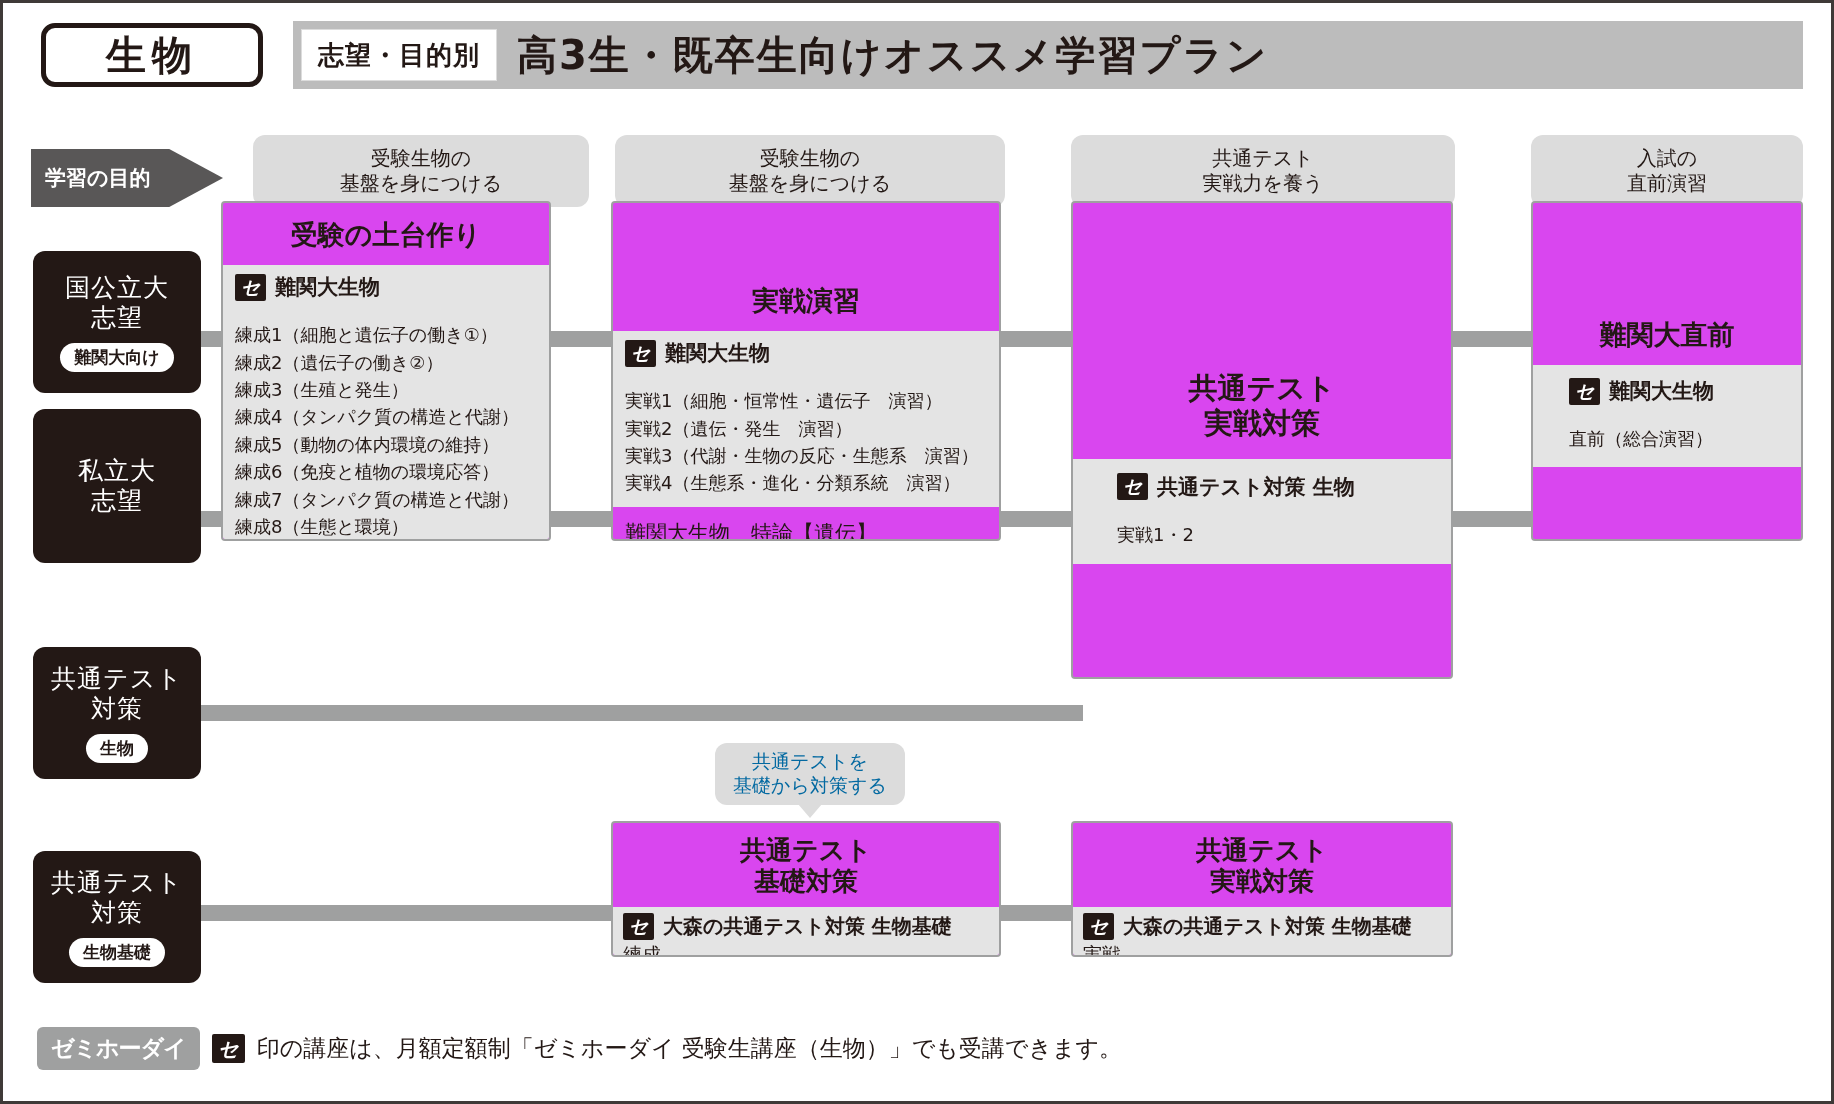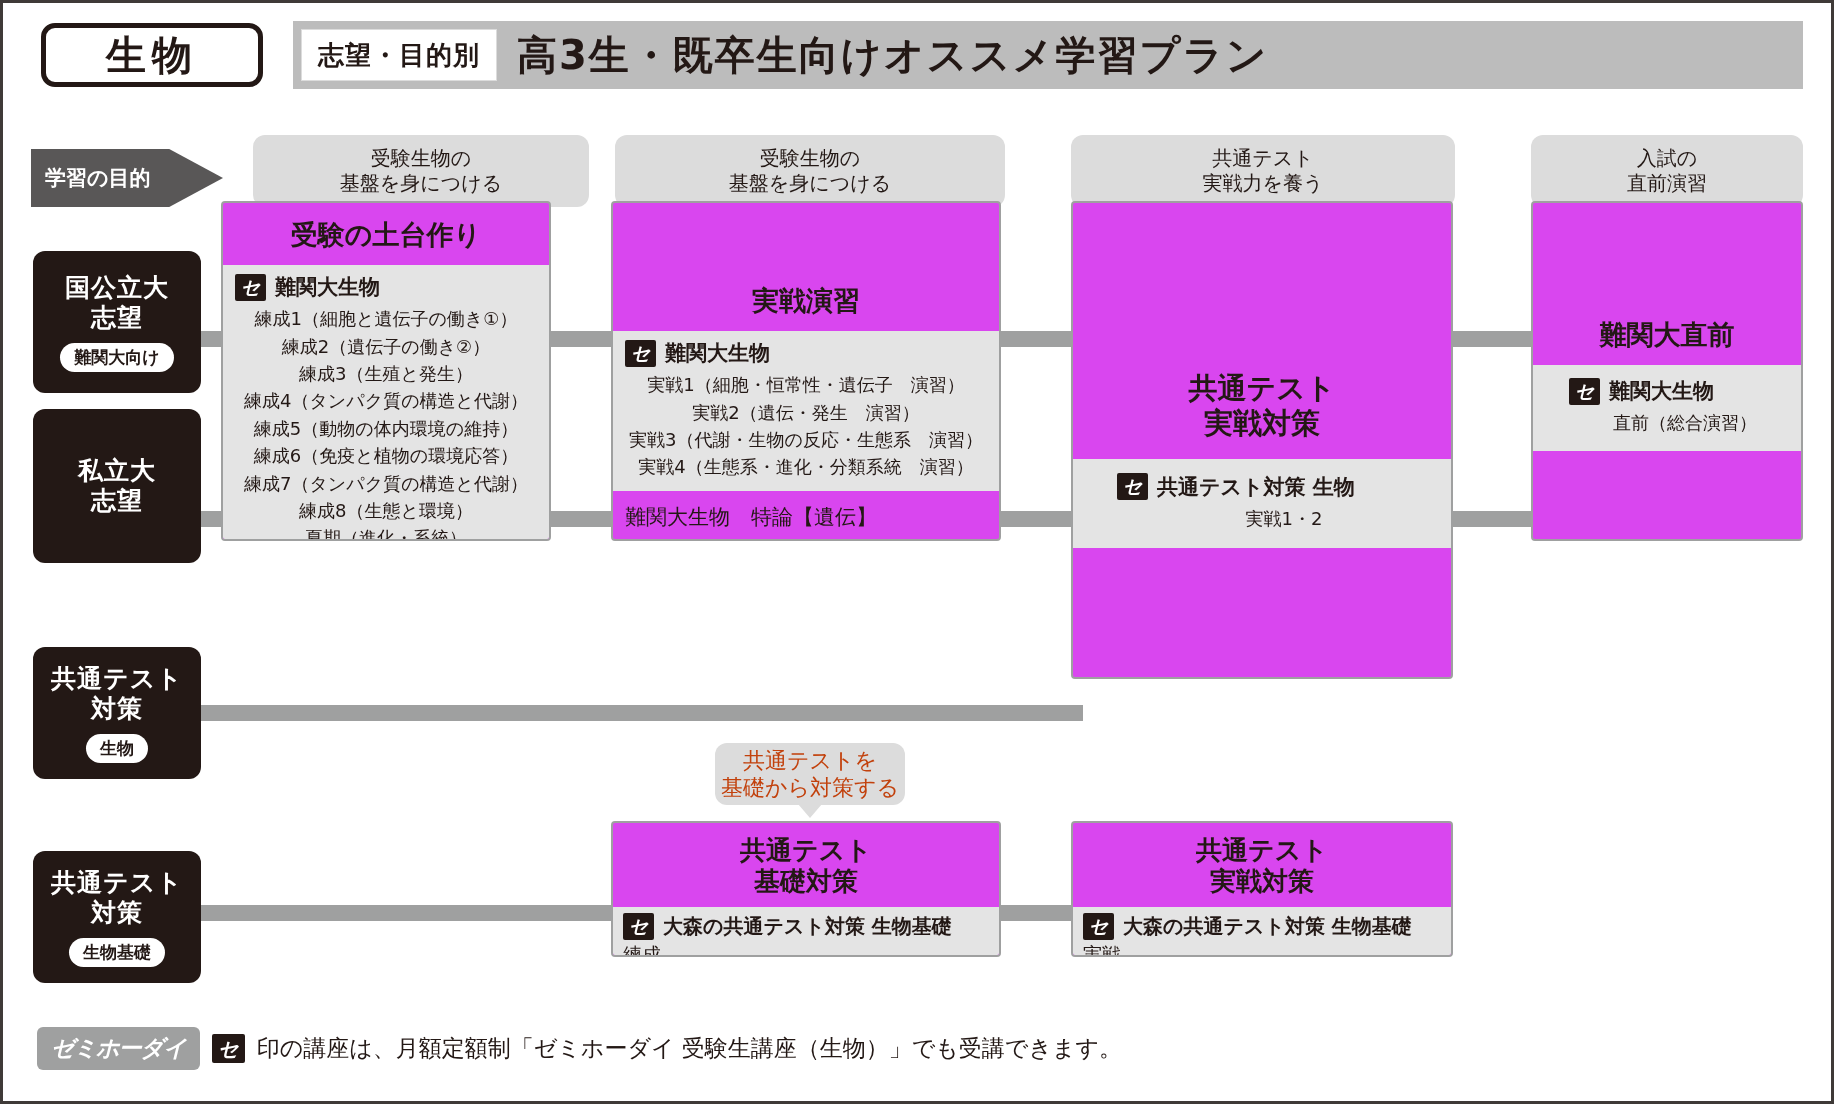--- a/index.html
+++ b/index.html
@@ -64,21 +64,21 @@
   .obj-c3 { left: 1068px; width: 384px; }
   .obj-c4 { left: 1528px; width: 272px; }
 
   
   .side {
     position: absolute; left: 30px; width: 168px;
     background: #231815; border-radius: 12px; color: #fff;
     display: flex; flex-direction: column; align-items: center; justify-content: center;
     text-align: center;
   }
-  .side .s-title { font-size: 25px; font-weight: bold; line-height: 1.2; letter-spacing: 1px; }
+  .side .s-title { font-size: 25px; font-weight: normal; line-height: 1.2; letter-spacing: 1px; }
   .side .s-badge {
     margin-top: 10px; background: #fff; color: #231815;
     border-radius: 20px; padding: 3px 14px;
     font-size: 17px; font-weight: bold; white-space: nowrap;
   }
   .side-1 { top: 248px; height: 142px; }
   .side-2 { top: 406px; height: 154px; }
   .side-3 { top: 644px; height: 132px; }
   .side-4 { top: 848px; height: 132px; }
 
@@ -98,21 +98,21 @@
   .panel { background: #e4e4e4; padding: 8px 12px 10px 12px; }
   .zemi-line { display: flex; align-items: center; gap: 9px; }
   .zemi-mark {
     display: inline-flex; align-items: center; justify-content: center;
     width: 31px; height: 27px; background: #231815; color: #fff;
     font-size: 19px; font-weight: bold; font-style: italic;
     border-radius: 2px; flex: 0 0 auto; letter-spacing: 0px;
     line-height: 1;
   }
   .zemi-name { font-size: 21px; font-weight: bold; color: #231815; }
-  .course-list { margin-top: 4px; text-align: center; }
+  .course-list { margin-top: 20px; }
   .course-list li {
     list-style: none; font-size: 18px; line-height: 1.52; color: #231815;
     white-space: nowrap;
   }
   .extra-line {
     font-size: 21px; font-weight: normal; color: #231815;
     padding: 12px 12px 6px 12px;
   }
 
   
@@ -132,34 +132,34 @@
   .card-6 .card-title { font-size: 26px; padding: 12px 0 10px 0; }
   .card-5 .panel, .card-6 .panel { padding: 6px 10px 8px 10px; }
   .card-5 .zemi-name, .card-6 .zemi-name { font-size: 20px; }
   .card-5 .sub, .card-6 .sub { font-size: 19px; margin-top: 2px; }
 
   
   .bubble {
     position: absolute; left: 712px; top: 740px;
     width: 190px; height: 62px; background: #dcdcdc; border-radius: 12px;
     display: flex; flex-direction: column; align-items: center; justify-content: center;
-    font-size: 22px; line-height: 1.25; text-align: center; color: #c2410c;
+    font-size: 19px; line-height: 1.25; text-align: center; color: #0369a1;
   }
   .bubble::after {
     content: ""; position: absolute; bottom: -13px; left: 50%;
     transform: translateX(-50%);
     border-left: 12px solid transparent; border-right: 12px solid transparent;
     border-top: 14px solid #dcdcdc;
   }
 
   
   .footer { position: absolute; left: 34px; top: 1024px; display: flex; align-items: center; gap: 12px; }
   .zemi-logo {
     background: #9fa0a0; color: #fff; border-radius: 6px;
-    padding: 6px 14px; font-size: 23px; font-weight: bold; font-style: italic;
+    padding: 6px 14px; font-size: 23px; font-weight: bold; 
     letter-spacing: -1px;
   }
   .footer .zemi-mark { width: 33px; height: 29px; font-size: 20px; }
   .footer-text { font-size: 23px; color: #231815; letter-spacing: 0px; }
 </style>
 </head>
 <body>
 
 <div id="root">
 

